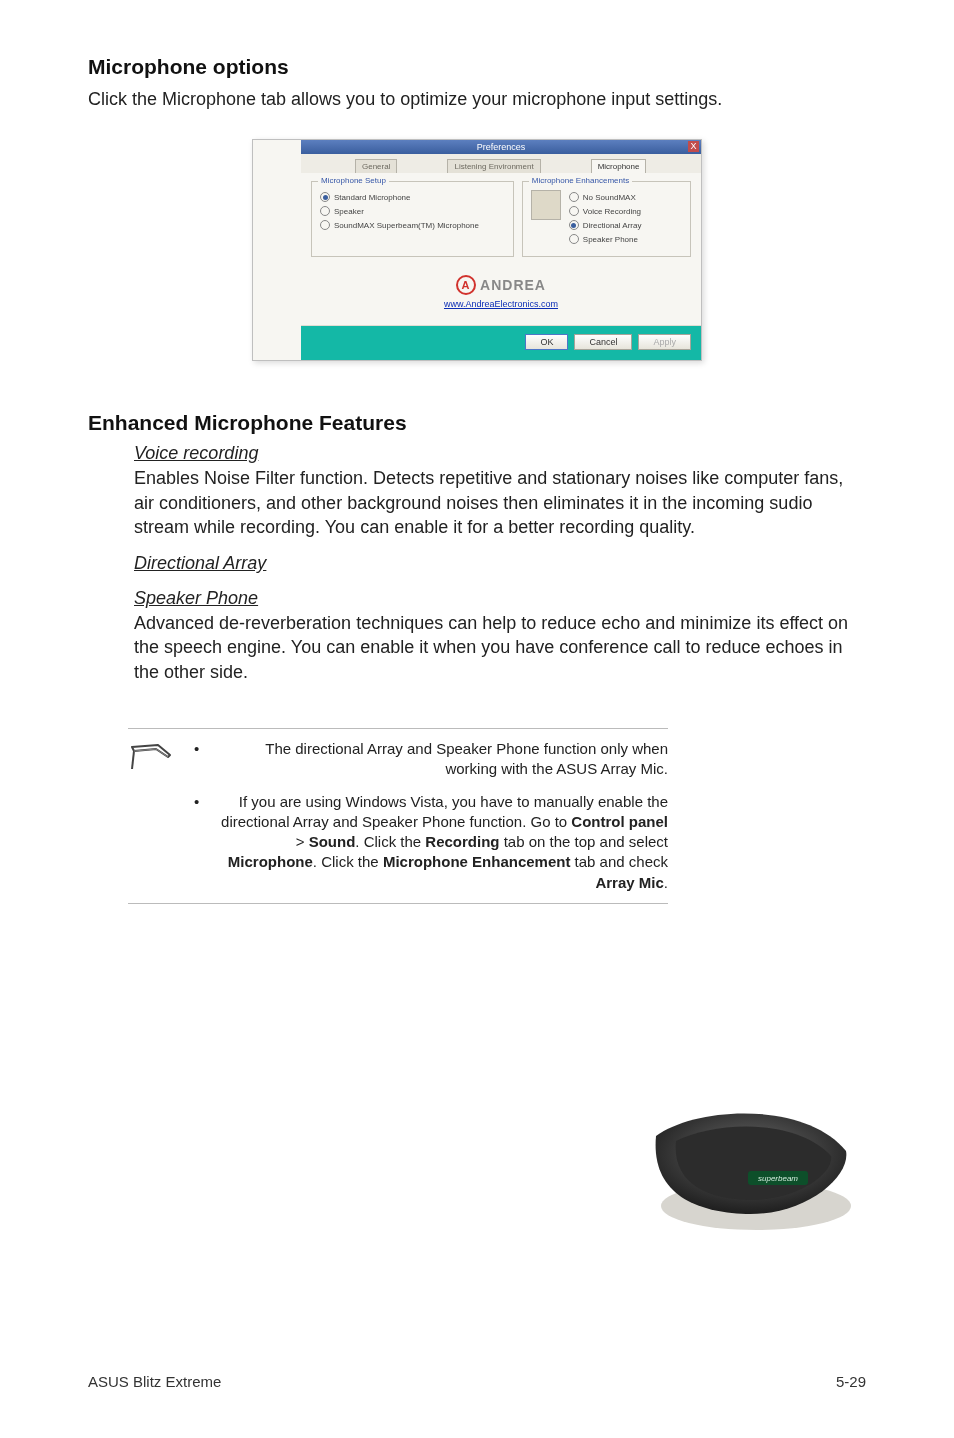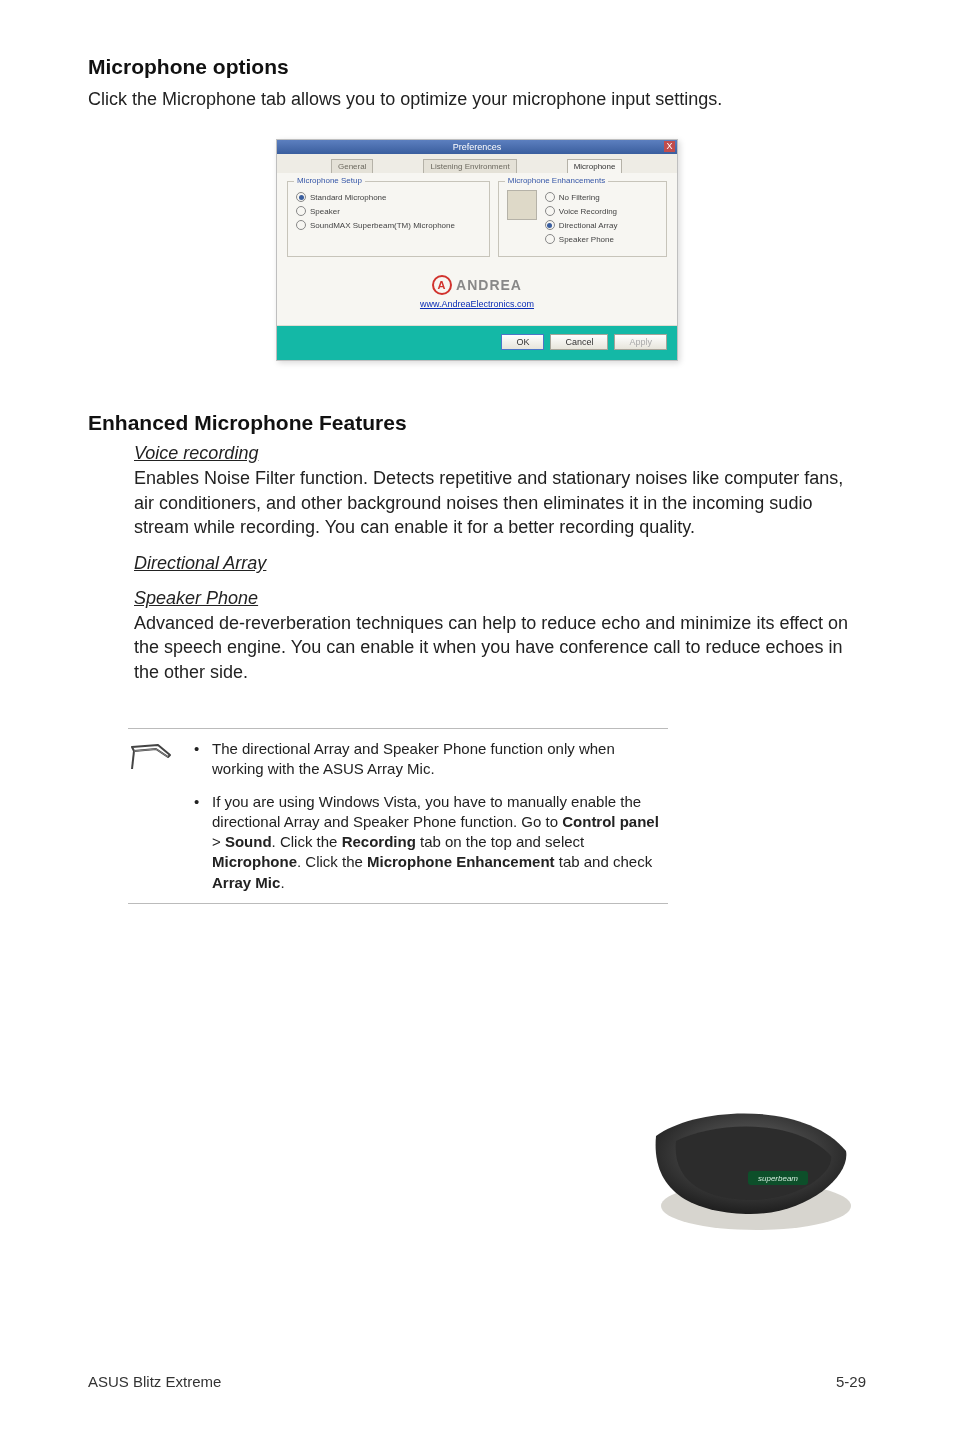--- a/index.html
+++ b/index.html
@@ -33,20 +33,21 @@
   }
   .screenshot {
     display: block;
     margin: 0 auto 50px auto;
     width: 400px;
     border: 1px solid #bfbfbf;
     box-shadow: 2px 2px 6px rgba(0,0,0,0.15);
     background: #f7f6f2;
     font-size: 8px;
     color: #555;
+    padding-left: 48px;
   }
   .screenshot .titlebar {
     height: 14px;
     background: linear-gradient(#5c7fbf, #3a5e9e);
     display: flex;
     align-items: center;
     justify-content: center;
     position: relative;
   }
   .screenshot .titlebar span {
@@ -222,20 +223,21 @@
     font-size: 15px;
     line-height: 1.35;
     padding: 0;
     margin: 0;
     list-style: none;
   }
   .note-list li {
     position: relative;
     padding-left: 24px;
     margin-bottom: 12px;
+    text-align: right;
   }
   .note-list li:last-child { margin-bottom: 0; }
   .note-list li::before {
     content: "•";
     position: absolute;
     left: 6px;
     top: 0;
   }
   .product-image {
     position: absolute;
@@ -292,21 +294,21 @@
             <span>SoundMAX Superbeam(TM) Microphone</span>
           </div>
         </div>
         <div class="panel enh-panel">
           <div class="legend">Microphone Enhancements</div>
           <div class="enh-inner">
             <div class="enh-icon"></div>
             <div>
               <div class="radio-row">
                 <span class="radio"></span>
-                <span>No Filtering</span>
+                <span>No SoundMAX</span>
               </div>
               <div class="radio-row">
                 <span class="radio"></span>
                 <span>Voice Recording</span>
               </div>
               <div class="radio-row">
                 <span class="radio sel"></span>
                 <span>Directional Array</span>
               </div>
               <div class="radio-row">

